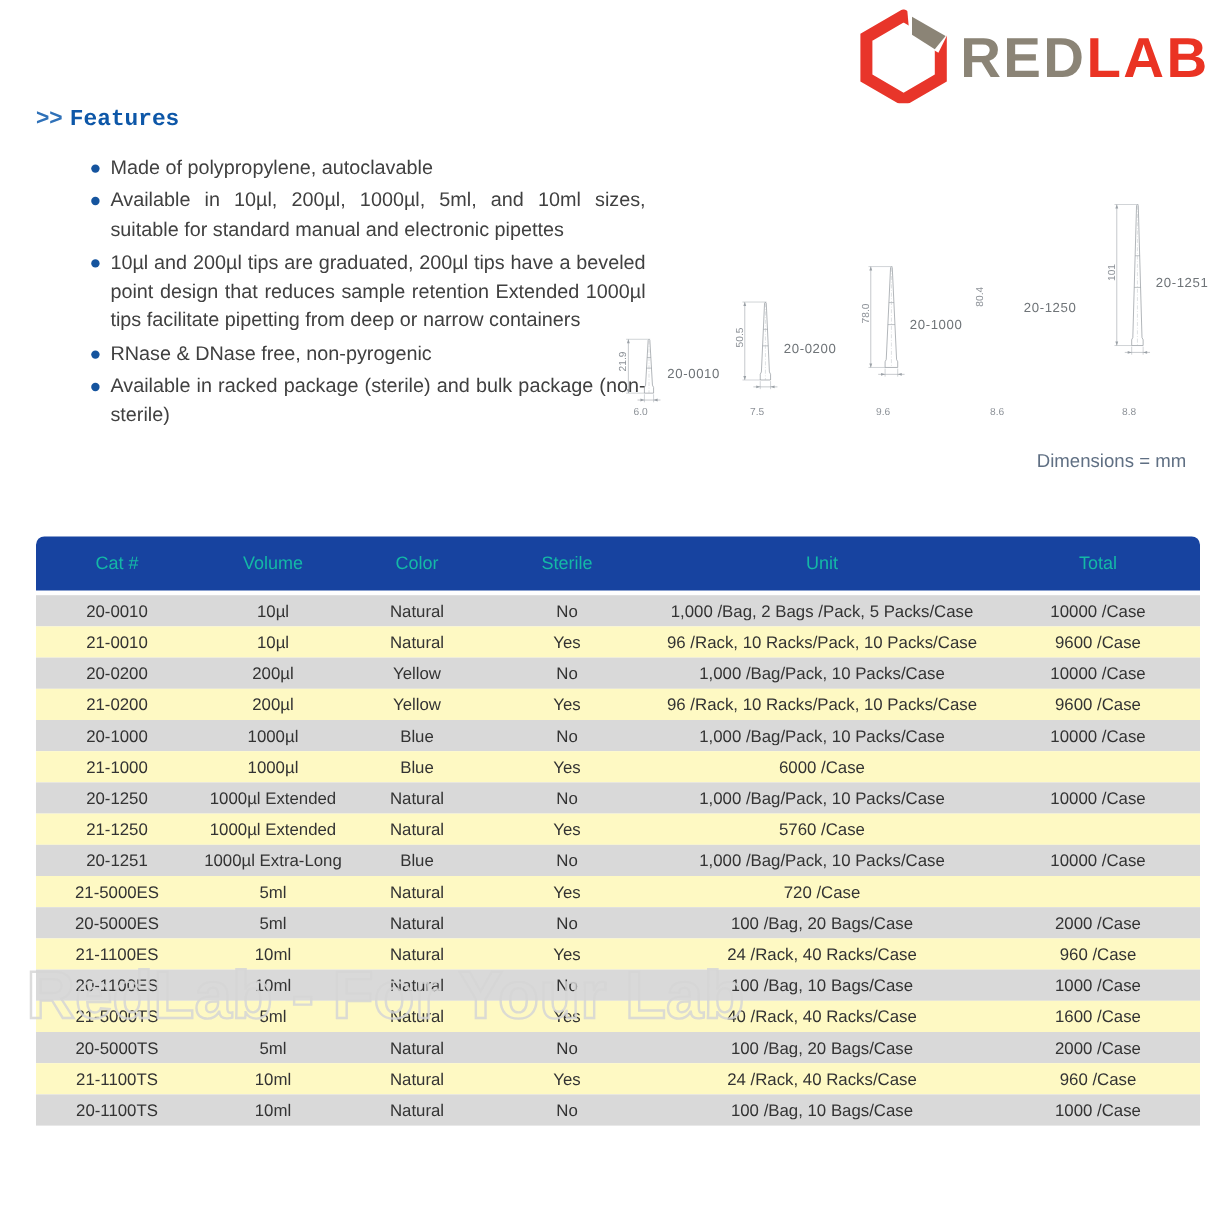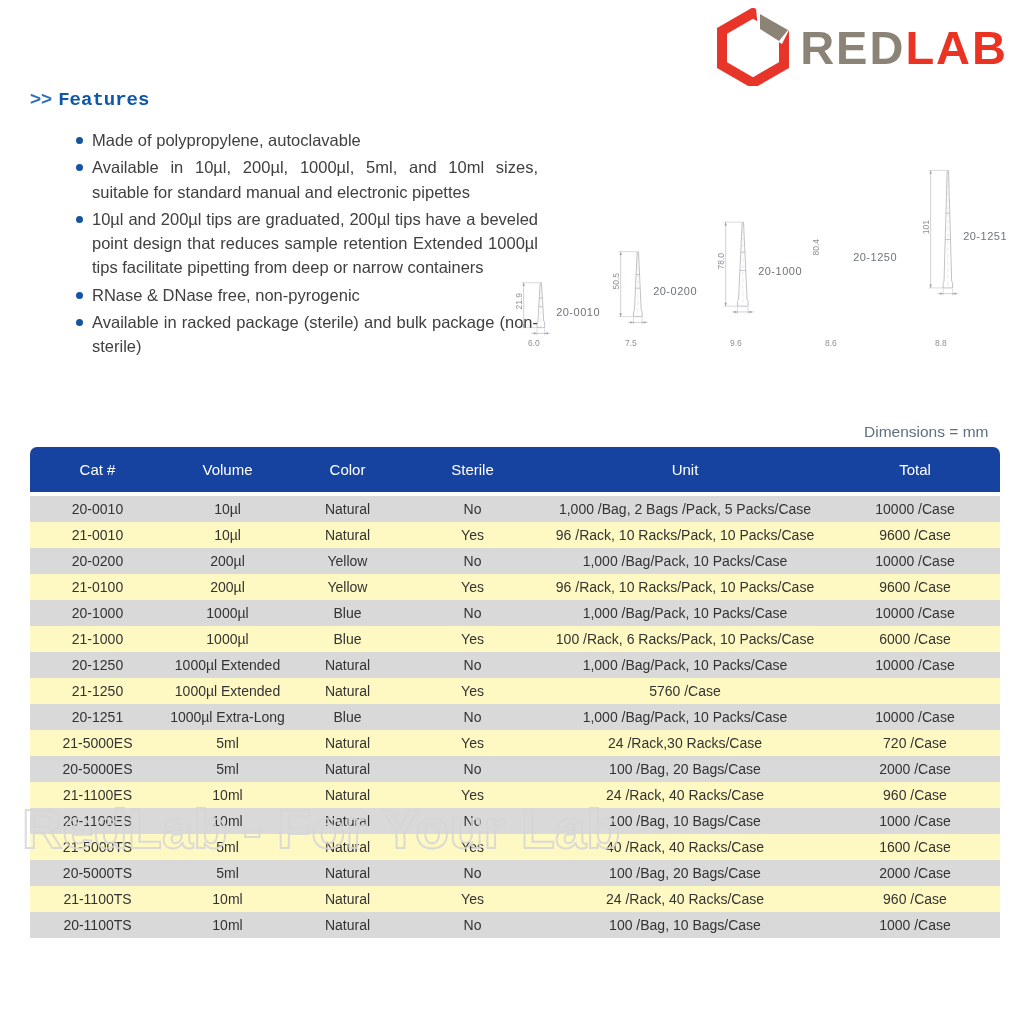--- a/index.html
+++ b/index.html
@@ -24,26 +24,26 @@
   
   .diagrams{position:absolute;left:516px;top:85px;width:508px;height:287px;}
   .tip-block{position:absolute;bottom:0;width:84px;display:flex;align-items:center;}
   .tip1{left:0;}   .tip2{left:97px;}  .tip3{left:202px;} .tip4{left:297px;gap:38px;} .tip5{left:407px;}
   .tip-svg{display:block;margin:0 auto;}
   .cat-label{margin-top:6px;font-size:11px;color:#6f7478;letter-spacing:.5px;white-space:nowrap;}
   .dim-width{position:absolute;left:12px;bottom:24px;font-size:8.5px;color:#8d9298;}
   .dim-height{position:absolute;left:-2px;writing-mode:vertical-rl;transform:rotate(180deg);font-size:8.5px;color:#8d9298;}
   .tip1 .dim-height{bottom:62px;} .tip2 .dim-height{bottom:82px;} .tip3 .dim-height{bottom:102px;}
   .tip4 .dim-height{bottom:116px;} .tip5 .dim-height{bottom:138px;}
-  .dims-note{position:absolute;left:864px;top:376px;font-size:15.5px;color:#5f6f83;margin-top:47px;}
+  .dims-note{position:absolute;left:864px;top:376px;font-size:15.5px;color:#5f6f83;}
 
   
   .tip-table{position:absolute;left:30px;top:447px;width:970px;}
   .tbl-header{display:grid;grid-template-columns:135px 125px 115px 135px 290px 170px;height:45px;background:#1743a0;border-radius:7px 7px 0 0;align-items:center;}
-  .tbl-header .hcell{color:#ffffff;font-size:15px;text-align:center;}
+  .tbl-header .hcell{color:#14b8a6;font-size:15px;text-align:center;}
   .tbl-body{margin-top:4px;}
   .tbl-row{display:grid;grid-template-columns:135px 125px 115px 135px 290px 170px;height:26px;align-items:center;}
   .tbl-row.odd{background:#d9d9d9;}
   .tbl-row.even{background:#fef9c3;}
   .tbl-row .cell{font-size:14px;color:#333333;text-align:center;white-space:nowrap;overflow:hidden;}
 
   
   .watermark{position:absolute;left:22px;top:796px;width:985px;font-size:56px;font-weight:700;
     color:transparent;-webkit-text-stroke:2px #d6d6d6;letter-spacing:0;white-space:nowrap;
     pointer-events:none;z-index:5;opacity:.85;}
@@ -210,41 +210,40 @@
         </div>
         <div class="tbl-row odd">
           <div class="cell">20-0200</div>
           <div class="cell">200µl</div>
           <div class="cell">Yellow</div>
           <div class="cell">No</div>
           <div class="cell">1,000 /Bag/Pack, 10 Packs/Case</div>
           <div class="cell">10000 /Case</div>
         </div>
         <div class="tbl-row even">
-          <div class="cell">21-0100</div>
+          <div class="cell">21-0200</div>
           <div class="cell">200µl</div>
           <div class="cell">Yellow</div>
           <div class="cell">Yes</div>
           <div class="cell">96 /Rack, 10 Racks/Pack, 10 Packs/Case</div>
           <div class="cell">9600 /Case</div>
         </div>
         <div class="tbl-row odd">
           <div class="cell">20-1000</div>
           <div class="cell">1000µl</div>
           <div class="cell">Blue</div>
           <div class="cell">No</div>
           <div class="cell">1,000 /Bag/Pack, 10 Packs/Case</div>
           <div class="cell">10000 /Case</div>
         </div>
         <div class="tbl-row even">
           <div class="cell">21-1000</div>
           <div class="cell">1000µl</div>
           <div class="cell">Blue</div>
           <div class="cell">Yes</div>
-          <div class="cell">100 /Rack, 6 Racks/Pack, 10 Packs/Case</div>
           <div class="cell">6000 /Case</div>
         </div>
         <div class="tbl-row odd">
           <div class="cell">20-1250</div>
           <div class="cell">1000µl Extended</div>
           <div class="cell">Natural</div>
           <div class="cell">No</div>
           <div class="cell">1,000 /Bag/Pack, 10 Packs/Case</div>
           <div class="cell">10000 /Case</div>
         </div>
@@ -261,21 +260,20 @@
           <div class="cell">Blue</div>
           <div class="cell">No</div>
           <div class="cell">1,000 /Bag/Pack, 10 Packs/Case</div>
           <div class="cell">10000 /Case</div>
         </div>
         <div class="tbl-row even">
           <div class="cell">21-5000ES</div>
           <div class="cell">5ml</div>
           <div class="cell">Natural</div>
           <div class="cell">Yes</div>
-          <div class="cell">24 /Rack,30 Racks/Case</div>
           <div class="cell">720 /Case</div>
         </div>
         <div class="tbl-row odd">
           <div class="cell">20-5000ES</div>
           <div class="cell">5ml</div>
           <div class="cell">Natural</div>
           <div class="cell">No</div>
           <div class="cell">100 /Bag, 20 Bags/Case</div>
           <div class="cell">2000 /Case</div>
         </div>

